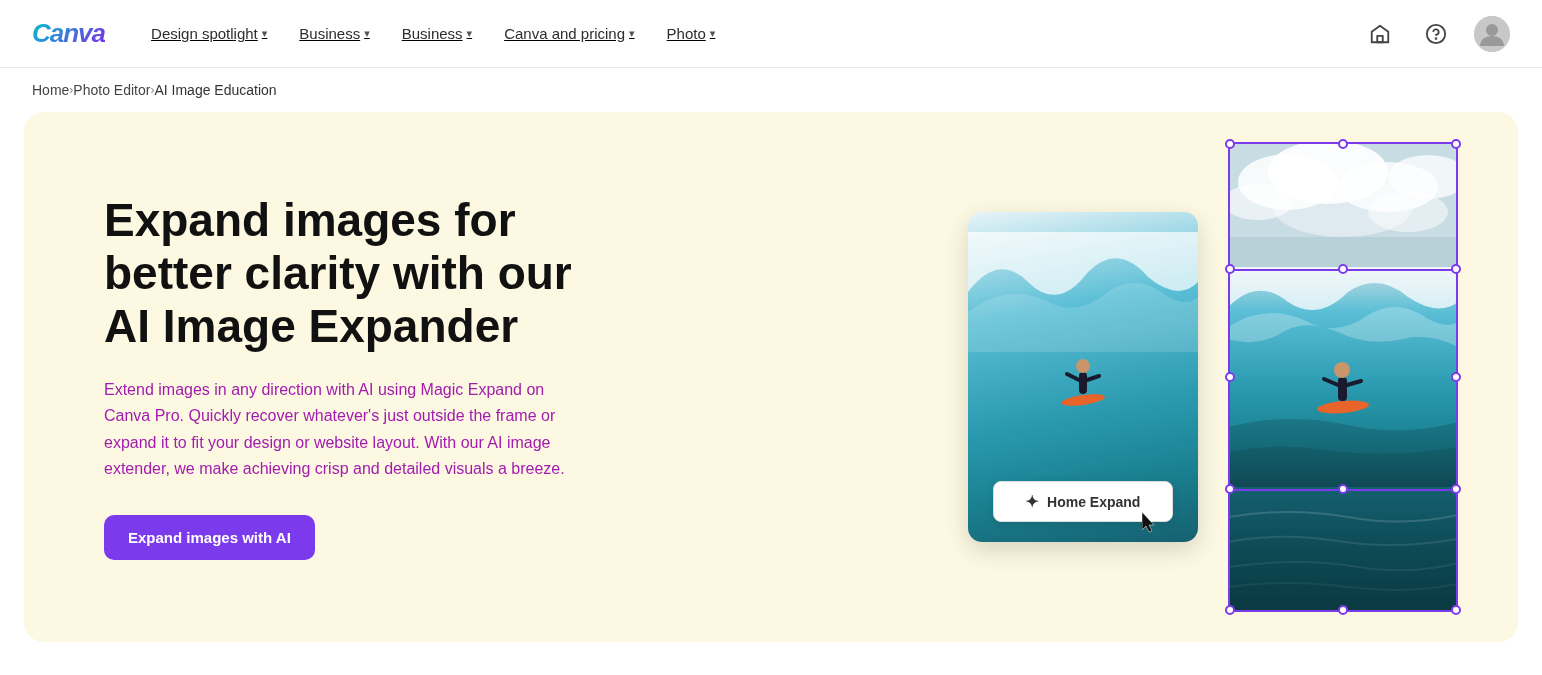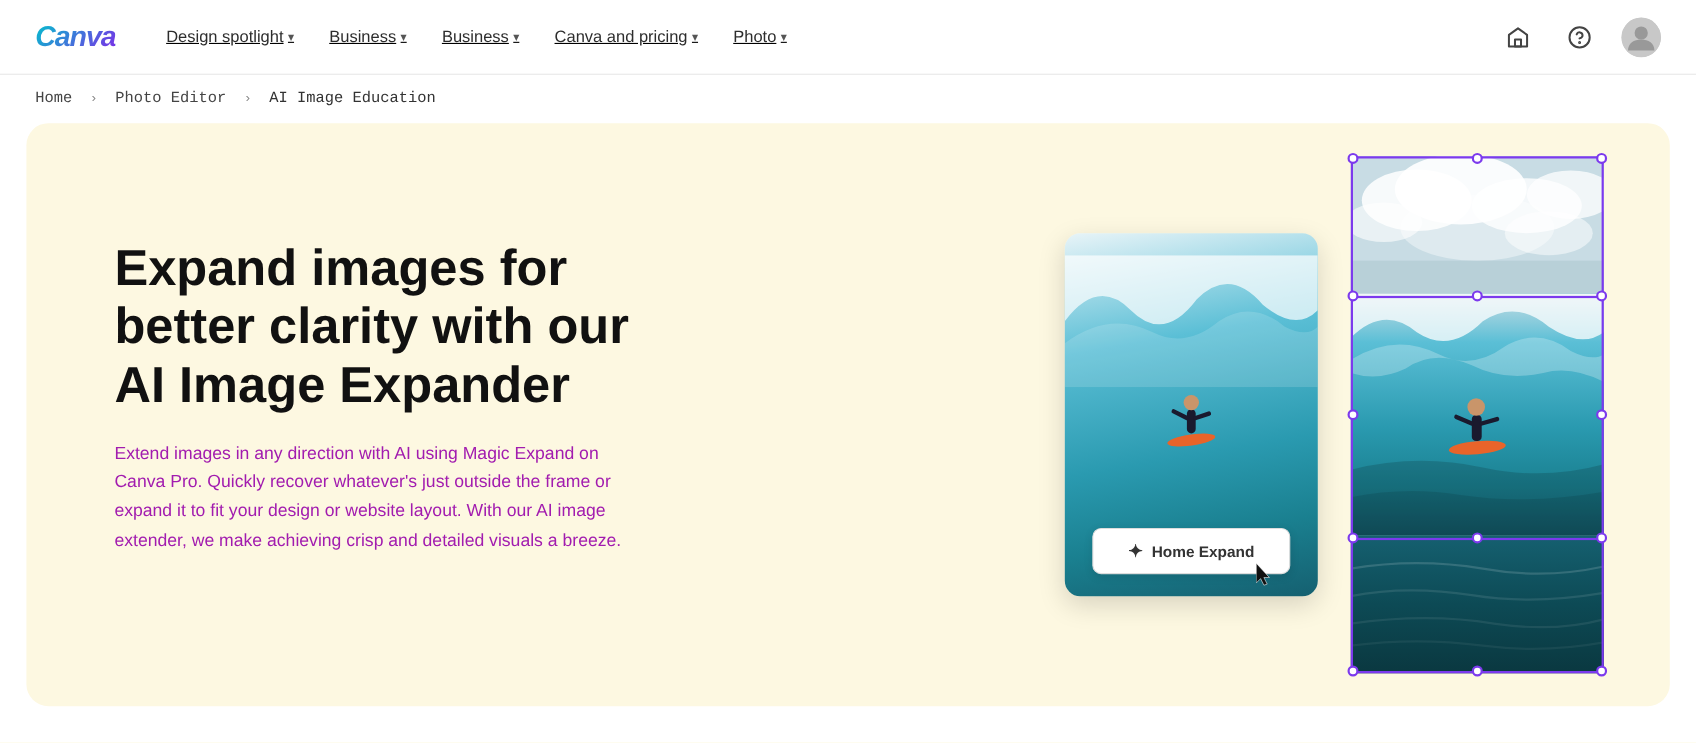--- a/index.html
+++ b/index.html
@@ -37,22 +37,22 @@
     }
     .avatar {
       width: 36px; height: 36px; border-radius: 50%;
       background: #c8c8c8; display: flex; align-items: center; justify-content: center;
       cursor: pointer; overflow: hidden;
     }
     .avatar svg { width: 36px; height: 36px; }
 
     
     .breadcrumb {
-      display: flex; align-items: center; gap: 16px;
-      padding: 14px 32px; font-size: 14px; color: #444; font-family: Liberation Mono, monospace;
+      display: flex; align-items: center; gap: 0;
+      padding: 14px 32px; font-size: 14px; color: #444;
     }
     .breadcrumb-link { color: #444; text-decoration: none; cursor: pointer; }
     .breadcrumb-sep { color: #888; font-size: 12px; }
     .breadcrumb-current { color: #333; }
 
     
     .hero {
       margin: 0 24px 24px;
       background: #fdf8e1;
       border-radius: 20px;
@@ -219,20 +219,21 @@
   <a class="breadcrumb-link">Photo Editor</a>
   <span class="breadcrumb-sep">›</span>
   <span class="breadcrumb-current">AI Image Education</span>
 </div>
 
 <section class="hero">
   <div class="hero-content">
     <h1 class="hero-title">Expand images for better clarity with our AI Image Expander</h1>
     <p class="hero-desc">Extend images in any direction with AI using Magic Expand on Canva Pro. Quickly recover whatever's just outside the frame or expand it to fit your design or website layout. With our AI image extender, we make achieving crisp and detailed visuals a breeze.</p>
     <div class="hero-buttons">
+      <button class="btn-primary">Expand images with AI</button>
     </div>
   </div>
 
   <div class="hero-images">
 
     <div class="img-card-original">
 
       <svg style="position:absolute;bottom:130px;left:50%;transform:translateX(-50%)" width="60" height="80" viewBox="0 0 60 80">
 
         <ellipse cx="30" cy="68" rx="22" ry="5" fill="#e8642a" transform="rotate(-8,30,68)"></ellipse>

